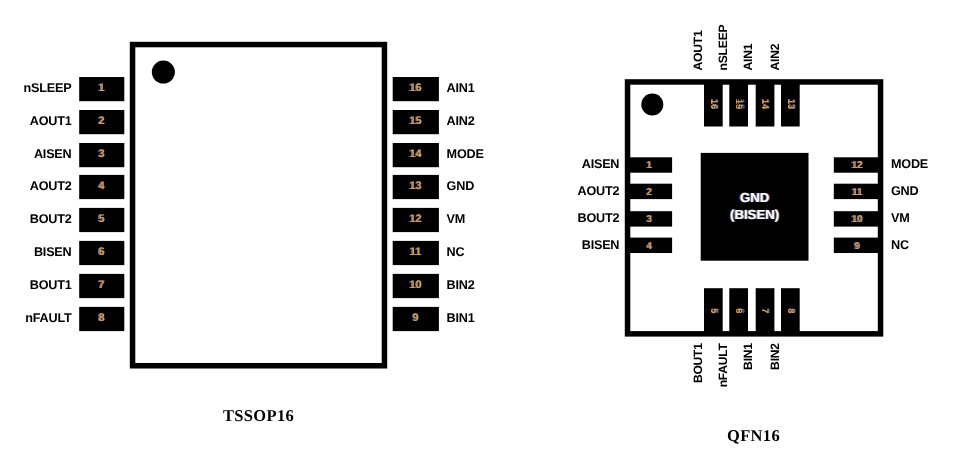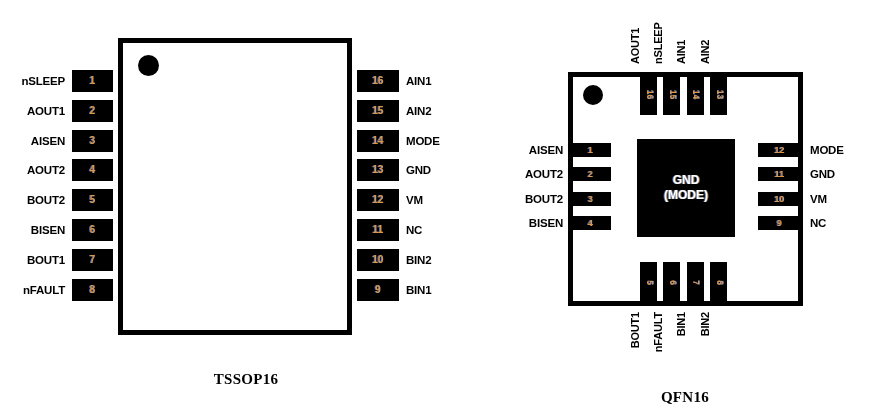--- a/index.html
+++ b/index.html
@@ -101,29 +101,29 @@
         <div class="stub" style="left: 357px; top: 219px; width: 42px; height: 22px;"></div>
         <div class="pnum" style="left: 357px; top: 219px; width: 42px; line-height: 22px;">11</div>
         <div class="plabel" style="left: 406px; top: 219px; width: 80px; line-height: 22px; text-align: left;">NC</div>
         <div class="stub" style="left: 357px; top: 248.8px; width: 42px; height: 22px;"></div>
         <div class="pnum" style="left: 357px; top: 248.8px; width: 42px; line-height: 22px;">10</div>
         <div class="plabel" style="left: 406px; top: 248.8px; width: 80px; line-height: 22px; text-align: left;">BIN2</div>
         <div class="stub" style="left: 357px; top: 278.6px; width: 42px; height: 22px;"></div>
         <div class="pnum" style="left: 357px; top: 278.6px; width: 42px; line-height: 22px;">9</div>
         <div class="plabel" style="left: 406px; top: 278.6px; width: 80px; line-height: 22px; text-align: left;">BIN1</div>
       </div>
-    <div class="pkg-title" style="left:166px; top:371px;">TSSOP16</div>
+    <div class="pkg-title" style="left:155px; top:371px;">TSSOP16</div>
   </div>
 
   <div>
     <div class="body-outline" style="left:568px; top:72px; width:235px; height:234px;"></div>
     <div class="dot" style="left:583px; top:85px; width:20px; height:20px;"></div>
     <div class="pad" style="left:637px; top:139px; width:98px; height:98px;">
       <span>GND</span>
-      <span>(MODE)</span>
+      <span>(BISEN)</span>
     </div>
     <div id="qfn-pins">
         <div class="stub" style="left: 570px; top: 142.5px; width: 41px; height: 14px;"></div>
         <div class="pnum small" style="left: 570px; top: 142.5px; width: 41px; line-height: 14px;">1</div>
         <div class="plabel" style="left: 483px; top: 142.5px; width: 80px; line-height: 14px; text-align: right;">AISEN</div>
         <div class="stub" style="left: 570px; top: 167px; width: 41px; height: 14px;"></div>
         <div class="pnum small" style="left: 570px; top: 167px; width: 41px; line-height: 14px;">2</div>
         <div class="plabel" style="left: 483px; top: 167px; width: 80px; line-height: 14px; text-align: right;">AOUT2</div>
         <div class="stub" style="left: 570px; top: 191.5px; width: 41px; height: 14px;"></div>
         <div class="pnum small" style="left: 570px; top: 191.5px; width: 41px; line-height: 14px;">3</div>

